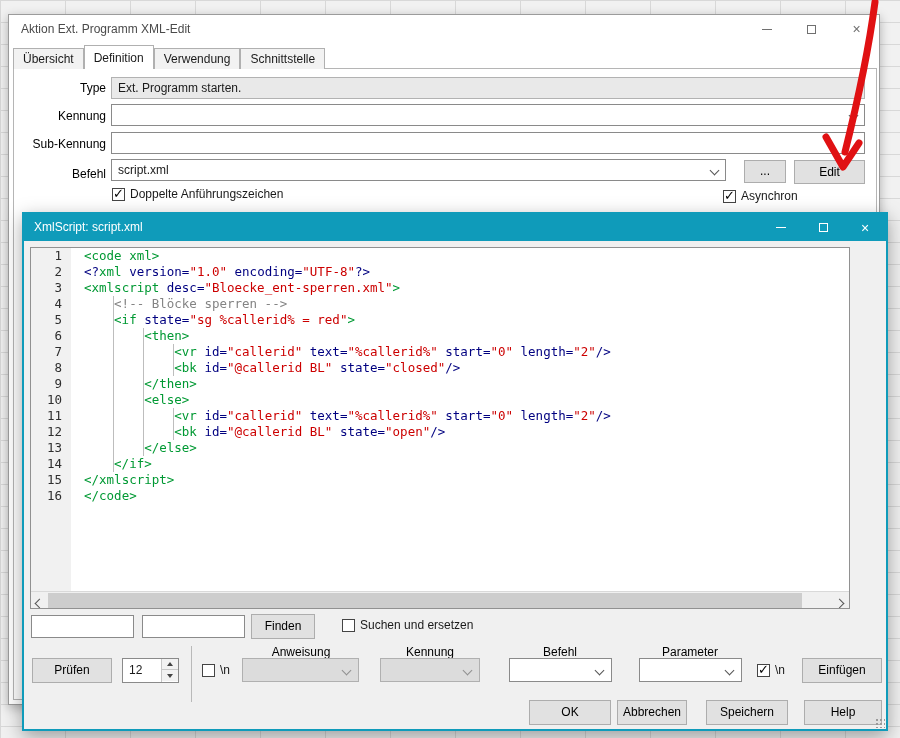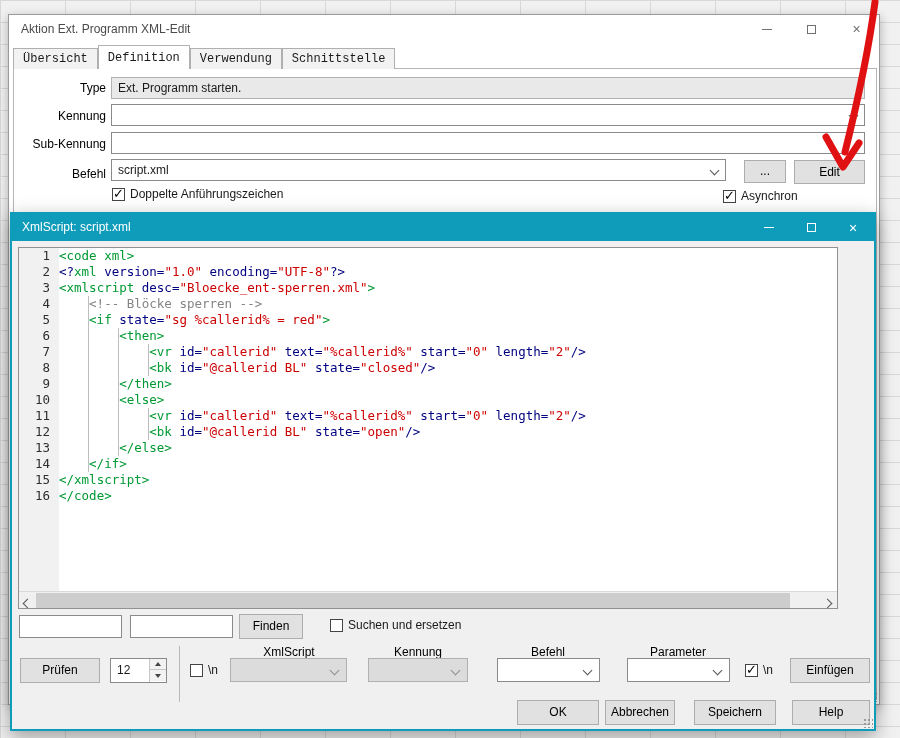--- a/index.html
+++ b/index.html
@@ -17,51 +17,51 @@
   .outer-window { position:absolute; left:8px; top:14px; width:872px; height:691px;
     background:#ffffff; border:1px solid #9b9b9b; box-shadow:0 3px 10px rgba(0,0,0,.28); z-index:2; }
   .outer-titlebar { position:relative; height:28px; background:#ffffff; }
   .outer-title { position:absolute; left:12px; top:0; line-height:28px; color:#4a4a4a; }
   .win-controls { position:absolute; right:0; top:0; height:28px; display:flex; }
   .win-btn { width:45px; height:28px; display:flex; align-items:center; justify-content:center; color:#707070; }
   .dash { width:10px; height:1px; background:currentColor; }
   .sq { width:9px; height:9px; border:1px solid currentColor; }
   .xg { font-size:14px; line-height:1; }
 
-  .tabs { position:absolute; left:4px; top:30px; display:flex; align-items:flex-end; height:24px; z-index:3;font-family:Liberation Mono, monospace; }
+  .tabs { position:absolute; left:4px; top:30px; display:flex; align-items:flex-end; height:24px; z-index:3; }
   .tab { padding:3px 9px 4px 9px; border:1px solid #b0b0b0; border-bottom:none; background:#f2f2f2; margin-right:0px; height:21px; }
   .tab.active { background:#ffffff; height:24px; padding-top:5px; position:relative; z-index:4; }
 
   .panel { position:absolute; left:4px; top:53px; width:864px; height:632px; border:1px solid #b5b5b5; background:#fff; }
 
   .f-label { position:absolute; left:10px; width:87px; text-align:right; color:#000; }
   .f-field { position:absolute; left:102px; height:22px; border:1px solid #8a8a8a; background:#fff; padding:0 6px; line-height:20px; }
   .f-ro { background:#e9e9e9; border-color:#b2b2b2; }
   .combo-arrow { position:absolute; right:7px; top:7px; }
   .chev { width:7px; height:7px; border-right:1.5px solid #555; border-bottom:1.5px solid #555; transform:rotate(45deg); display:inline-block; }
   .btn { border:1px solid #adadad; background:#e1e1e1; text-align:center; color:#000; }
   .cb { width:13px; height:13px; border:1px solid #444; background:#fff; display:inline-block; position:relative; flex:none; }
   .cb.on::after { content:"✓"; position:absolute; left:0px; top:-3px; font-size:13px; color:#000; }
   .cb-row { position:absolute; display:flex; align-items:center; gap:5px; }
 
   
-  .editor-window { position:absolute; left:10px; top:212px; width:866px; height:519px;
+  .editor-window { position:absolute; left:22px; top:212px; width:866px; height:519px;
     border:2px solid #0f9bba; background:#f0f0f0; box-shadow:0 6px 18px rgba(0,0,0,.35); z-index:10; }
   .editor-titlebar { position:relative; height:27px; background:#0f9bba; color:#fff; }
   .editor-title { position:absolute; left:10px; line-height:27px; color:#fff; }
   .editor-controls { position:absolute; right:0; top:0; height:27px; display:flex; }
   .editor-controls .win-btn { color:#ffffff; height:27px; width:42px; }
 
   .code-box { position:absolute; left:6px; top:33px; width:820px; height:362px; border:1px solid #919191; background:#fff; overflow:hidden; }
   .code-scroll { position:absolute; left:0; top:0; right:0; bottom:18px; overflow:hidden;
     font-family:"DejaVu Sans Mono", monospace; font-size:12.5px; line-height:16px; }
   .code-line { display:flex; height:16px; white-space:pre; }
   .ln { width:40px; flex:none; background:#f1f1f1; color:#2e2e2e; text-align:right; padding-right:9px; }
   .lnpad { width:40px; flex:none; background:#f1f1f1; position:absolute; left:0; top:0; bottom:0; z-index:0; }
-  .ct { position:relative; z-index:1; }
+  .ct { padding-left:13px; position:relative; z-index:1; }
   .ind { display:inline-block; height:16px; vertical-align:top;
     background-image:repeating-linear-gradient(to right, transparent 0, transparent calc(4ch - 1px), #bdbdbd calc(4ch - 1px), #bdbdbd 4ch); }
   .tk-t { color:#009933; } .tk-a { color:#000080; } .tk-v { color:#cc0000; }
   .tk-c { color:#848484; } .tk-b { color:#000080; } .tk-p { color:#000080; }
 
   .hscroll { position:absolute; left:0; bottom:0; right:0; height:17px; background:#f0f0f0; border-top:1px solid #d9d9d9; }
   .hs-thumb { position:absolute; left:17px; top:1px; width:754px; height:15px; background:#cdcdcd; }
   .hs-arrow { position:absolute; top:4px; color:#555; }
 
   .ed-input { position:absolute; height:23px; border:1px solid #8a8a8a; background:#fff; }
@@ -213,21 +213,21 @@
       </div>
     </div>
 
     <div class="vsep"></div>
 
     <div class="cb-row" style="left:178px; top:449px;">
       <span class="cb"></span>
       <span>\n</span>
     </div>
 
-    <div class="dd-label" style="left:217px;">XmlScript</div>
+    <div class="dd-label" style="left:217px;">Anweisung</div>
     <div class="dd disabled" style="left:218px; top:444px; width:117px;">
         <span class="chev"></span>
       </div>
 
     <div class="dd-label" style="left:346px; width:120px;">Kennung</div>
     <div class="dd disabled" style="left:356px; top:444px; width:100px;">
         <span class="chev"></span>
       </div>
 
     <div class="dd-label" style="left:476px;">Befehl</div>

